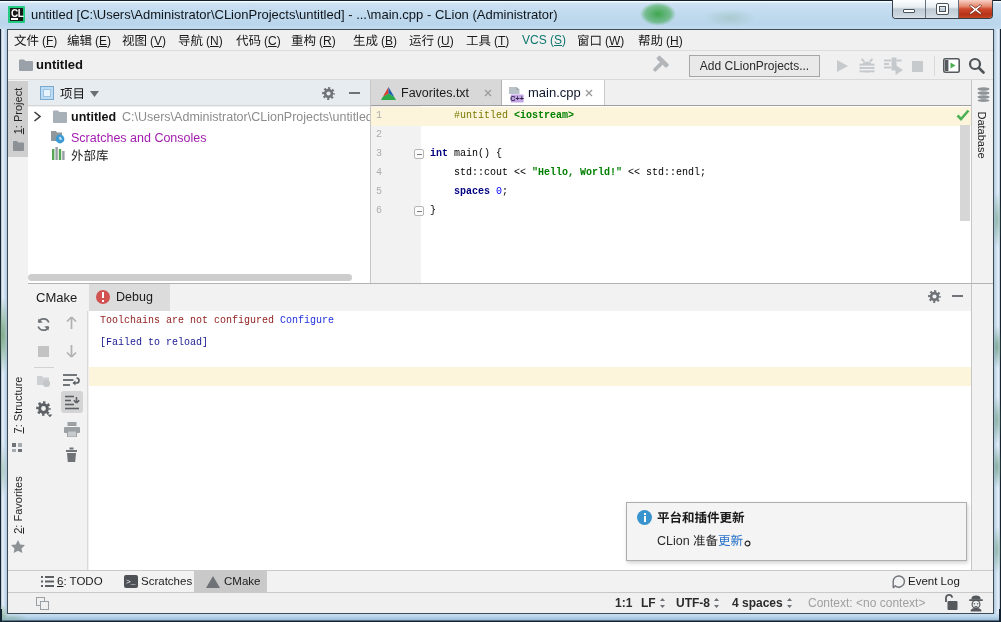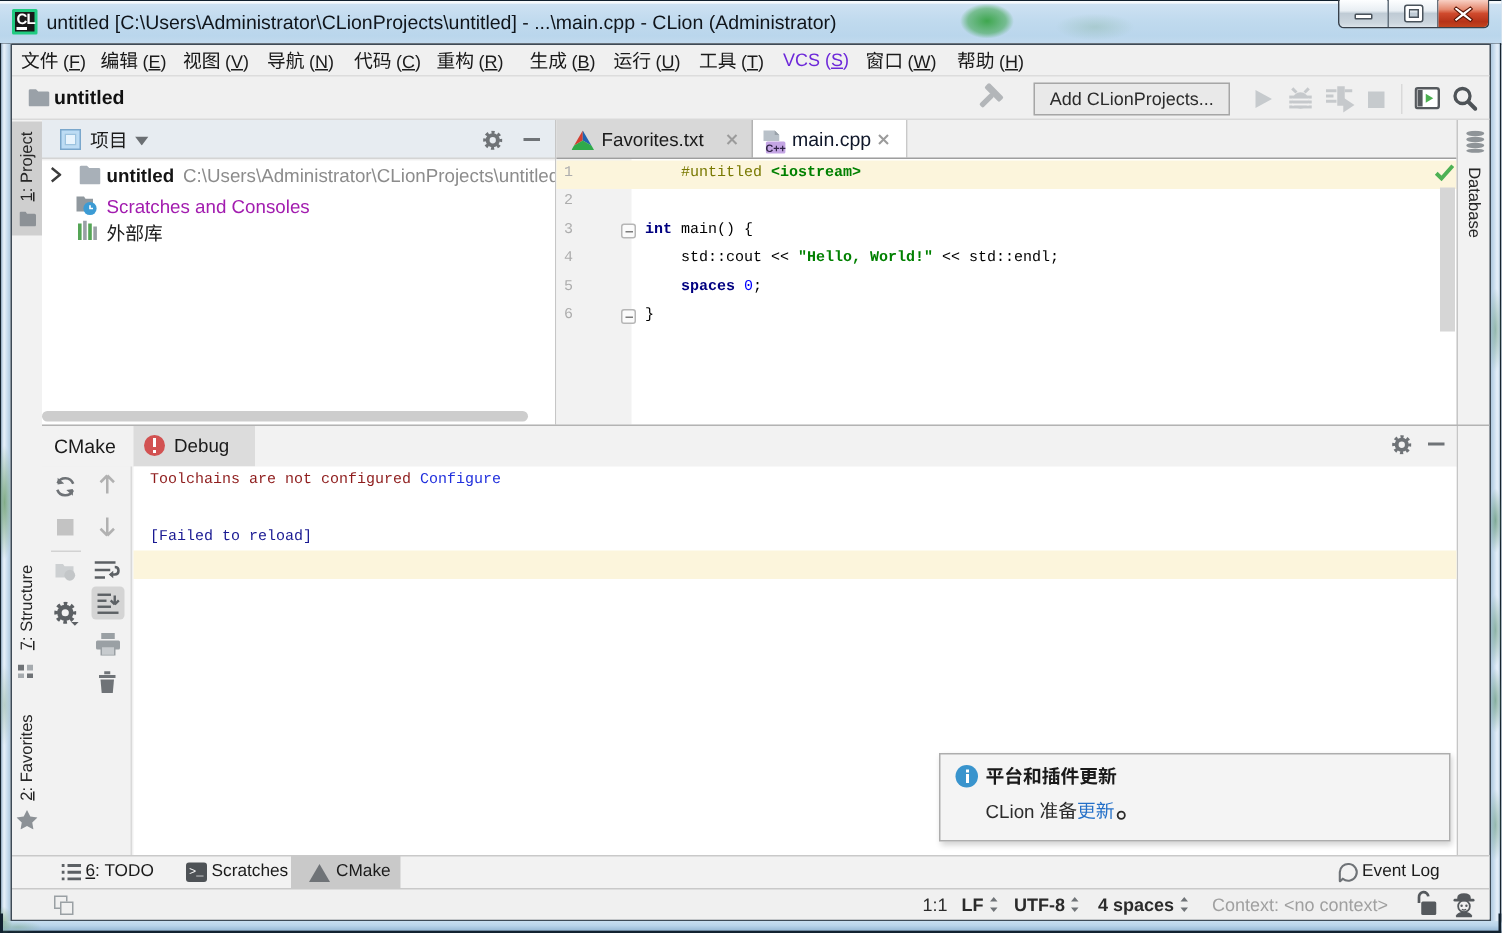--- a/index.html
+++ b/index.html
@@ -99,21 +99,21 @@
     </svg>
     <span style="margin-left:3px"> (<span style="text-decoration:underline">U</span>)</span>
   </div>
 <div class="abs" style="left:466px;top:30px;height:21px;display:flex;align-items:center;font-size:12px;color:#1b1b1b">
     <svg style="vertical-align:-0px" width="25.0" height="12.5" viewBox="0 0 200 100" fill="#1b1b1b">
       <path transform="translate(0,0)" d="M5 81L5 88L95 88L95 81L54 81L54 23L90 23L90 15L10 15L10 23L46 23L46 81Z"></path>
       <path transform="translate(100,0)" d="M60 80C72 85 83 91 90 96L96 90C89 86 77 79 65 74ZM33 75C27 80 14 87 4 91C6 92 8 94 10 96C20 92 32 86 40 79ZM21 9L21 67L5 67L5 74L95 74L95 67L80 67L80 9ZM28 67L28 58L73 58L73 67ZM28 29L73 29L73 38L28 38ZM28 24L28 15L73 15L73 24ZM28 44L73 44L73 52L28 52Z"></path>
     </svg>
     <span style="margin-left:3px"> (<span style="text-decoration:underline">T</span>)</span>
   </div>
-<div class="abs" style="left:522px;top:30px;height:21px;line-height:21px;font-size:12px;color:#6d28d9">VCS (<span style="text-decoration:underline">S</span>)</div>
+<div class="abs" style="left:522px;top:30px;height:21px;line-height:21px;font-size:12px;color:#0f766e">VCS (<span style="text-decoration:underline">S</span>)</div>
 <div class="abs" style="left:577px;top:30px;height:21px;display:flex;align-items:center;font-size:12px;color:#1b1b1b">
     <svg style="vertical-align:-0px" width="25.0" height="12.5" viewBox="0 0 200 100" fill="#1b1b1b">
       <path transform="translate(0,0)" d="M37 21C29 27 18 32 9 35L12 40C23 37 34 31 43 24ZM58 25C68 29 81 36 87 41L92 36C85 31 72 25 62 21ZM43 31C42 34 39 38 37 41L16 41L16 96L24 96L24 92L77 92L77 96L85 96L85 41L45 41C47 38 49 35 51 32ZM24 86L24 47L77 47L77 86ZM36 66C40 68 45 70 49 72C43 76 35 78 28 80C29 81 30 83 31 85C39 83 48 79 55 75C60 78 64 80 68 83L71 79C68 76 64 74 59 71C64 67 68 62 70 56L66 54L65 54L43 54C44 53 45 51 45 49L40 48C37 53 33 59 27 64C29 64 31 66 32 67C35 65 37 62 39 59L62 59C60 63 57 66 54 68C49 66 45 64 40 62ZM43 5C44 8 45 10 46 12L8 12L8 28L15 28L15 18L84 18L84 28L92 28L92 12L55 12C54 10 52 6 50 4Z"></path>
       <path transform="translate(100,0)" d="M13 14L13 94L20 94L20 85L80 85L80 93L88 93L88 14ZM20 77L20 22L80 22L80 77Z"></path>
     </svg>
     <span style="margin-left:3px"> (<span style="text-decoration:underline">W</span>)</span>
   </div>
 <div class="abs" style="left:638px;top:30px;height:21px;display:flex;align-items:center;font-size:12px;color:#1b1b1b">
     <svg style="vertical-align:-0px" width="25.0" height="12.5" viewBox="0 0 200 100" fill="#1b1b1b">
       <path transform="translate(0,0)" d="M27 4L27 12L7 12L7 18L27 18L27 25L9 25L9 31L27 31L27 34C27 35 27 37 27 39L5 39L5 45L24 45C21 50 15 54 7 57C9 58 11 61 12 62C23 58 29 51 32 45L54 45L54 39L34 39C35 37 35 35 35 34L35 31L51 31L51 25L35 25L35 18L53 18L53 12L35 12L35 4ZM58 8L58 58L66 58L66 15L83 15C80 19 77 24 73 28C82 33 86 38 86 41C86 44 85 45 83 46C82 46 80 46 79 46C76 47 72 47 68 46C69 48 70 51 70 52C74 53 79 53 82 52C84 52 86 52 88 51C91 49 93 46 93 42C93 37 90 33 81 27C86 22 90 16 94 11L89 8L87 8ZM15 62L15 91L23 91L23 69L46 69L46 96L54 96L54 69L79 69L79 82C79 84 78 84 77 84C75 84 69 84 63 84C64 86 65 88 66 90C74 90 79 90 82 89C86 88 87 86 87 82L87 62L54 62L54 54L46 54L46 62Z"></path>
@@ -365,21 +365,21 @@
   </svg>
 <svg class="abs" style="left:65px;top:447px" width="13" height="15" viewBox="0 0 13 15">
     <g fill="#6f7377">
 <rect x="1" y="3" width="11" height="2"></rect>
       <rect x="4.5" y="0.5" width="4" height="2"></rect>
       <path d="M2 6 L11 6 L10.2 15 L2.8 15 Z"></path>
     </g>
   </svg>
 <div class="abs" style="left:89px;top:311px;width:882px;height:259px;background:#fff"></div>
 <div class="abs mono" style="left:100px;top:315px;color:#8e1c1c">Toolchains are not configured <a style="color:#2130dd;">Configure</a></div>
-<div class="abs mono" style="left:100px;top:353px;color:#191992">[Failed to reload]</div>
+<div class="abs mono" style="left:100px;top:337px;color:#191992">[Failed to reload]</div>
 <div class="abs" style="left:89px;top:367px;width:882px;height:19px;background:#fcf5dc"></div>
 <div class="abs" style="left:8px;top:570px;width:985px;height:22px;background:#f2f2f2;border-top:1px solid #c9c9c9"></div>
 <svg class="abs" style="left:41px;top:576px" width="13" height="11" viewBox="0 0 13 11">
     <g fill="#5c6064">
 <rect x="0" y="0" width="2" height="2"></rect>
       <rect x="4" y="0" width="9" height="2"></rect>
       <rect x="0" y="4.5" width="2" height="2"></rect>
       <rect x="4" y="4.5" width="9" height="2"></rect>
       <rect x="0" y="9" width="2" height="2"></rect>
       <rect x="4" y="9" width="9" height="2"></rect>
@@ -395,21 +395,21 @@
     <path d="M7 0 L14 12 L0 12 Z" fill="#6f7377"></path>
   </svg>
 <div class="abs" style="left:224px;top:571px;height:20px;line-height:20px;font-size:11.5px;color:#1b1b1b">CMake</div>
 <svg class="abs" style="left:892px;top:575px" width="14" height="14" viewBox="0 0 14 14">
 <path d="M7.4 1 A 5.6 5.6 0 1 1 3.2 10.8 L1.6 12.4 Q1.2 12.8 1.2 12 L1.2 6.4 A 5.6 5.6 0 0 1 7.4 1 Z" fill="none" stroke="#6f7377" stroke-width="1.4" stroke-linejoin="round"></path>
   </svg>
 <div class="abs" style="left:908px;top:571px;height:20px;line-height:20px;font-size:11.5px;color:#1b1b1b">Event Log</div>
 <div class="abs" style="left:8px;top:592px;width:985px;height:21px;background:#f0f0f0;border-top:1px solid #c9c9c9"></div>
 <div class="abs" style="left:36px;top:597px;width:9px;height:9px;border:1.5px solid #9aa0a4"></div>
 <div class="abs" style="left:40px;top:601px;width:9px;height:9px;border:1.5px solid #9aa0a4;background:#f0f0f0"></div>
-<div class="abs" style="left:615px;top:593px;height:20px;line-height:20px;font-size:12px;color:#2b2b2b;font-weight:normal">1:1</div>
+<div class="abs" style="left:615px;top:593px;height:20px;line-height:20px;font-size:12px;color:#2b2b2b;font-weight:bold">1:1</div>
 <div class="abs" style="left:641px;top:593px;height:20px;line-height:20px;font-size:12px;color:#2b2b2b;font-weight:bold">LF <svg width="7" height="10" viewBox="0 0 7 10" style="vertical-align:-1px">
       <path d="M3.5 0 L6 3 L1 3 Z M3.5 10 L6 7 L1 7 Z" fill="#6f7377"></path>
     </svg></div>
 <div class="abs" style="left:676px;top:593px;height:20px;line-height:20px;font-size:12px;color:#2b2b2b;font-weight:bold">UTF-8 <svg width="7" height="10" viewBox="0 0 7 10" style="vertical-align:-1px">
       <path d="M3.5 0 L6 3 L1 3 Z M3.5 10 L6 7 L1 7 Z" fill="#6f7377"></path>
     </svg></div>
 <div class="abs" style="left:732px;top:593px;height:20px;line-height:20px;font-size:12px;color:#2b2b2b;font-weight:bold">4 spaces <svg width="7" height="10" viewBox="0 0 7 10" style="vertical-align:-1px">
       <path d="M3.5 0 L6 3 L1 3 Z M3.5 10 L6 7 L1 7 Z" fill="#6f7377"></path>
     </svg></div>
 <div class="abs" style="left:808px;top:593px;height:20px;line-height:20px;font-size:12px;color:#a0a0a0">Context: &lt;no context&gt;</div>

